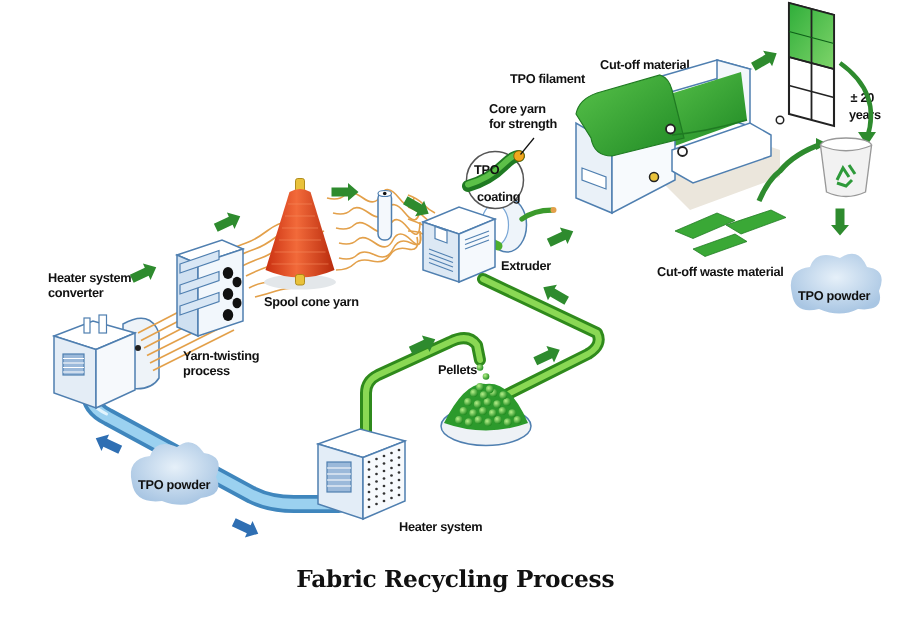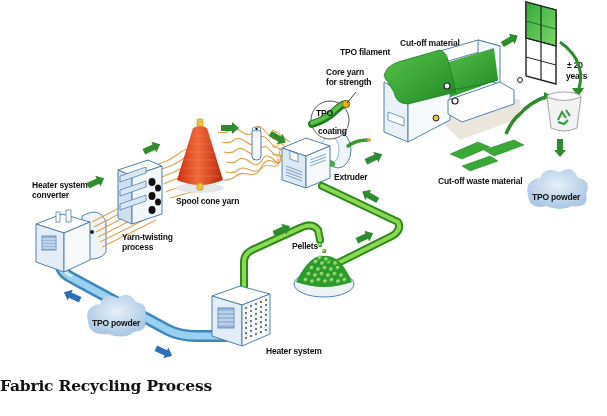--- a/index.html
+++ b/index.html
@@ -1,19 +1,19 @@
 <!DOCTYPE html>
 <html><head>
 <meta charset="utf-8">
 <style>
   html, body { margin: 0; padding: 0; background: #ffffff; }
   body { width: 607px; height: 416px; position: relative; overflow: hidden; font-family: "Liberation Sans", sans-serif; }
   #diagram { position: absolute; left: 0; top: 0; width: 607px; height: 416px; }
   .lbl { font-family: "Liberation Sans", sans-serif; font-weight: bold; font-size: 8.5px; fill: #111; letter-spacing: -0.2px; }
-  .title { position: absolute; left: 0; width: 607px; top: 376px; font-family: "DejaVu Serif", serif; font-weight: bold; font-size: 15.5px; color: #111; letter-spacing: -0.2px; }
+  .title { position: absolute; left: 0; width: 607px; top: 376px; text-align: center; font-family: "DejaVu Serif", serif; font-weight: bold; font-size: 15.5px; color: #111; letter-spacing: -0.2px; }
 </style>
 </head>
 <body>
 
 <svg id="diagram" viewBox="0 0 607 416" xmlns="http://www.w3.org/2000/svg">
   <defs>
     <linearGradient id="gBlueTube" x1="0" y1="0" x2="0" y2="1">
       <stop offset="0" stop-color="#d4ecfa"></stop>
         <stop offset="0.5" stop-color="#86c5ea"></stop>
         <stop offset="1" stop-color="#3f86bd"></stop>

